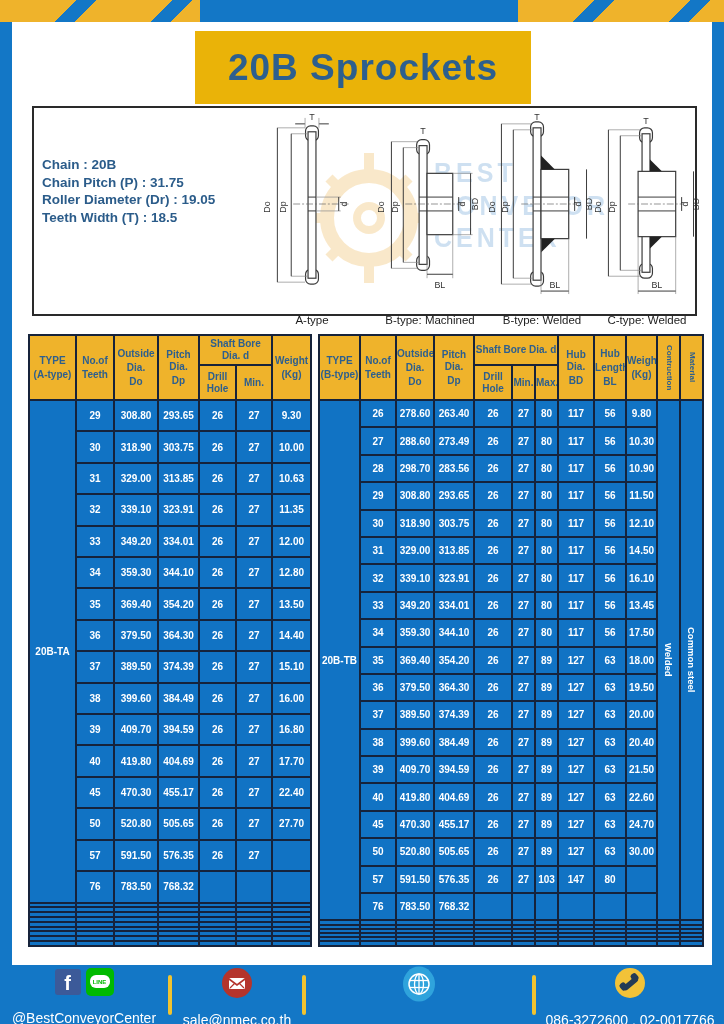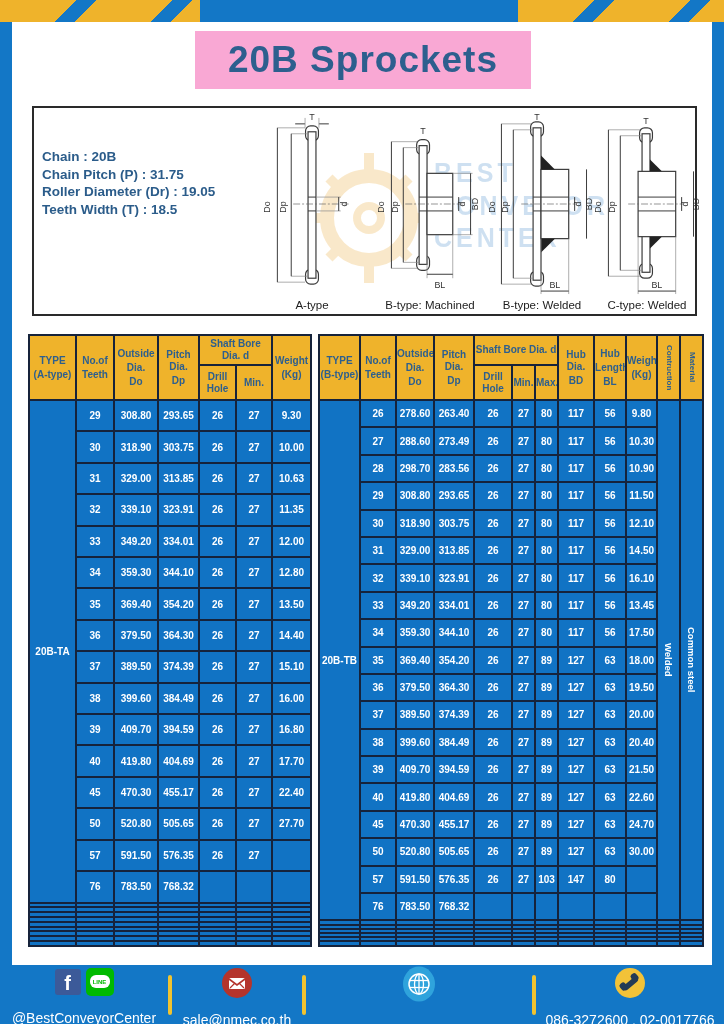--- a/index.html
+++ b/index.html
@@ -9,36 +9,36 @@
   }
   
   .frame-top{position:absolute;left:0;top:0;width:724px;height:22px;background:#1377C6;}
   .stripes{position:absolute;top:0;height:22px;background:repeating-linear-gradient(135deg,#EFB32B 0 54px,#1377C6 54px 68px);}
   .stripes.left{left:0;width:200px;}
   .stripes.right{left:518px;width:206px;}
   .frame-side{position:absolute;top:22px;width:12px;height:943px;background:#1377C6;}
   .frame-side.l{left:0;} .frame-side.r{left:712px;}
   
   .title-box{
-    position:absolute;left:195px;top:31px;width:336px;height:58px;background:#f9a8d4;
+    position:absolute;left:195px;top:31px;width:336px;height:73px;background:#eab308;
     display:flex;align-items:center;justify-content:center;
     font-size:37px;font-weight:bold;color:#2D5F8E;letter-spacing:1px;
   }
   
   .spec-panel{position:absolute;left:32px;top:106px;width:665px;height:210px;background:#fff;
     border:2px solid #2a2a2a;box-sizing:border-box;}
-  .spec-text{position:absolute;left:8px;top:40px;color:#2B5C8A;font-weight:bold;
+  .spec-text{position:absolute;left:8px;top:48px;color:#2B5C8A;font-weight:bold;
     font-size:13.5px;line-height:17.5px;white-space:nowrap;}
   .watermark{position:absolute;left:230px;top:30px;width:420px;height:160px;pointer-events:none;}
   .wm-gear{position:absolute;left:40px;top:5px;opacity:.45;}
   .wm-text{position:absolute;left:170px;top:22px;color:#AEcdE8;opacity:.6;font-weight:bold;
     font-size:25px;line-height:30px;letter-spacing:4px;transform:scaleY(1.08);}
   .diagram{position:absolute;top:4px;width:110px;text-align:center;}
   .diagram svg{width:110px;height:186px;display:block;margin:0 auto;}
-  .diagram .caption{font-size:11.5px;color:#1c1c1c;margin-top:1px;}
+  .diagram .caption{font-size:11.5px;color:#1c1c1c;margin-top:16px;}
   .d0{left:223px;} .d1{left:341px;} .d2{left:453px;} .d3{left:558px;}
   .dim{stroke:#3a3a3a;stroke-width:1;fill:none;}
   .part{stroke:#3a3a3a;stroke-width:1.2;fill:#ffffff;}
   .thin{stroke:#8a8a8a;stroke-width:.7;fill:none;}
   .cl{stroke:#666;stroke-width:.7;stroke-dasharray:7 2 2 2;fill:none;}
   .weld{fill:#222;stroke:none;}
   .dimtxt{fill:#333;font-size:9px;font-family:"Liberation Sans",sans-serif;}
   
   .tbl{position:absolute;top:334px;}
   .tbl-a{left:28px;width:282px;}

